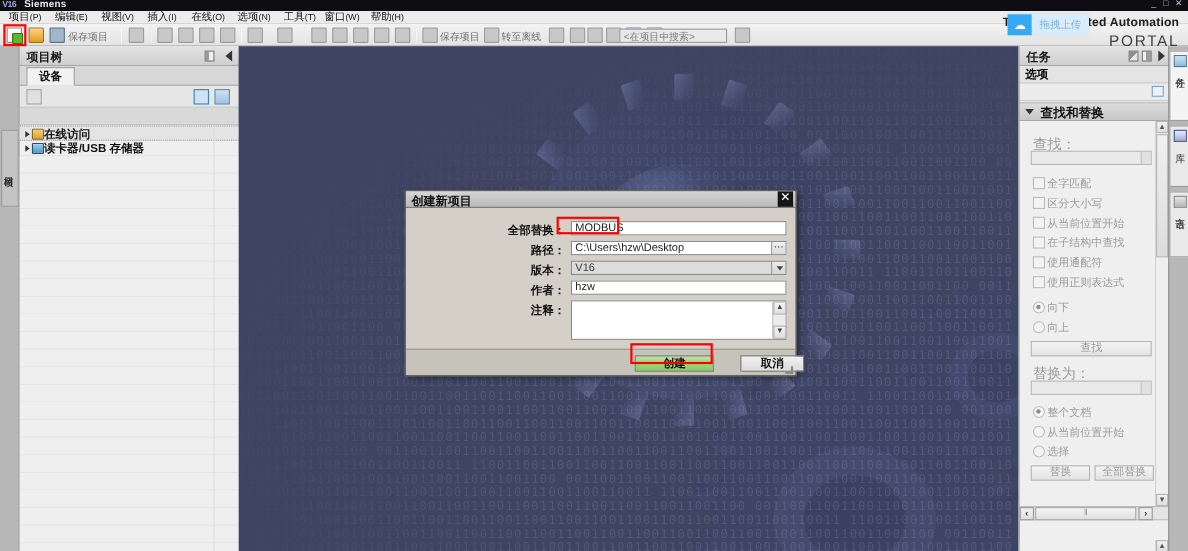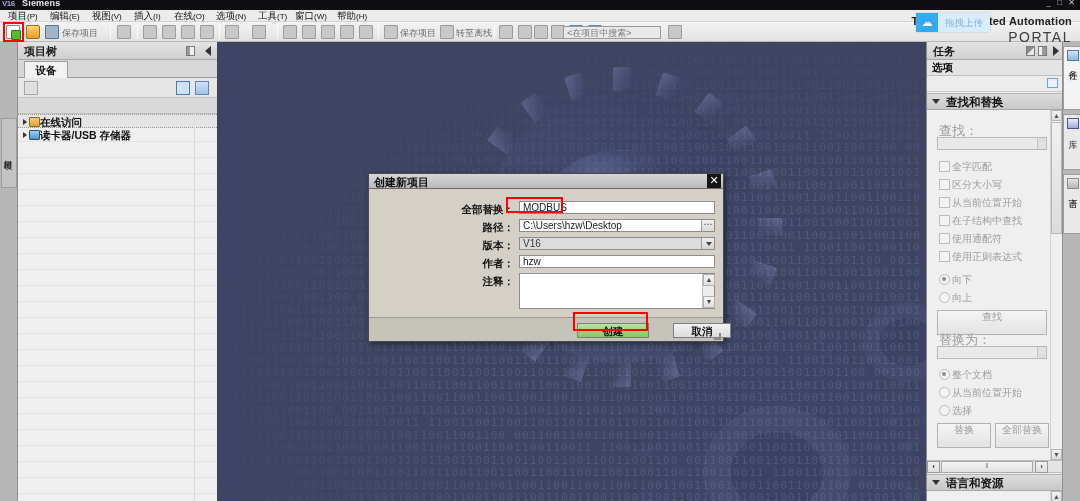--- a/index.html
+++ b/index.html
@@ -250,21 +250,21 @@
   .rd{ position:absolute; font-size:10px; color:#9b9b9b; white-space:nowrap; padding-left:13px; }
   .rd:before{
     content:''; position:absolute; left:0; top:1px; width:9px;height:9px;
     background:#f3f3f3; border:1px solid #bcbcbc; border-radius:50%;
   }
   .rd.on:after{
     content:''; position:absolute; left:3px; top:4px; width:4px;height:4px;
     background:#8d8d8d; border-radius:50%;
   }
   .fbtn{
-    position:absolute; height:25px; background:linear-gradient(#f5f5f5,#e2e2e2);
+    position:absolute; height:14px; background:linear-gradient(#f5f5f5,#e2e2e2);
     border:1px solid #b3b3b3; font-size:10px; color:#9b9b9b; text-align:center;
     line-height:12px; white-space:nowrap; overflow:hidden;
   }
   .vscroll{
     position:absolute; width:11px; background:#efefef; border-left:1px solid #d2d2d2;
   }
   .vscroll .sbtn{
     position:absolute; left:0; width:11px; height:11px;
     background:linear-gradient(#f2f2f2,#dedede); border:1px solid #b6b6b6;
     font-size:7px; text-align:center; line-height:9px; color:#555;
@@ -715,24 +715,20 @@
       <span class="thumb" style="top:12px; height:112px;"></span>
       <span class="sbtn" style="bottom:0">▼</span>
     </div>
 
     <div class="hscroll" style="top:418px">
       <span class="hb" style="left:0">‹</span>
       <span class="hthumb" style="left:14px; width:92px;"></span>
       <span class="hb" style="left:108px">›</span>
     </div>
 
-    <div class="sect-head" style="top:432px">
-      <span class="chev"></span>
-      <span class="st">语言和资源</span>
-    </div>
     <div class="sect-body" style="top:449px; height:52px">
       <span class="fl-lbl" style="left:12px; top:9px">编辑语言：</span>
 
     </div>
     <div class="vscroll" style="right:1px; top:449px; height:52px;">
       <span class="sbtn" style="top:0">▲</span>
 
     </div>
   </div>
 

